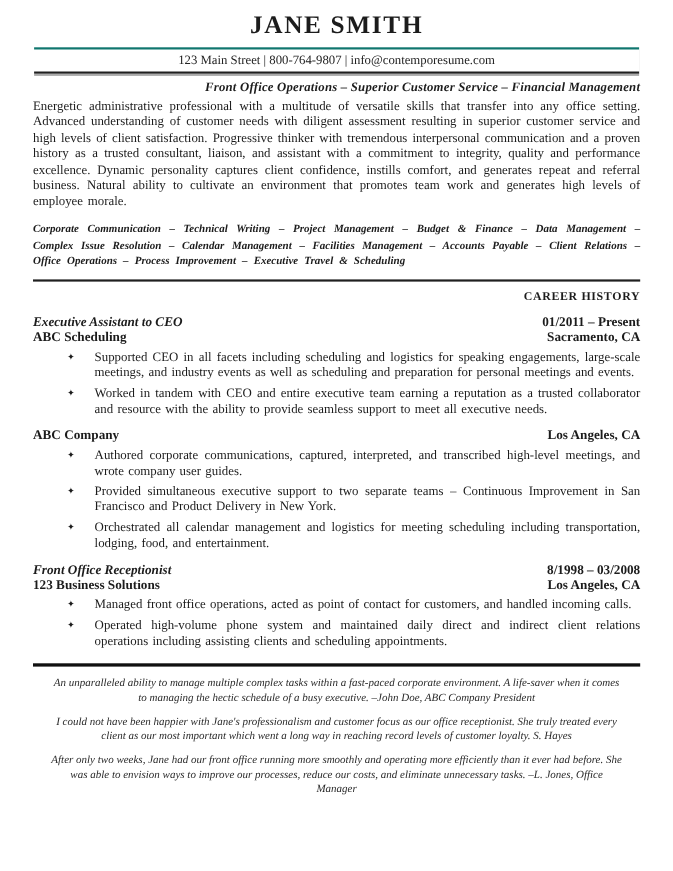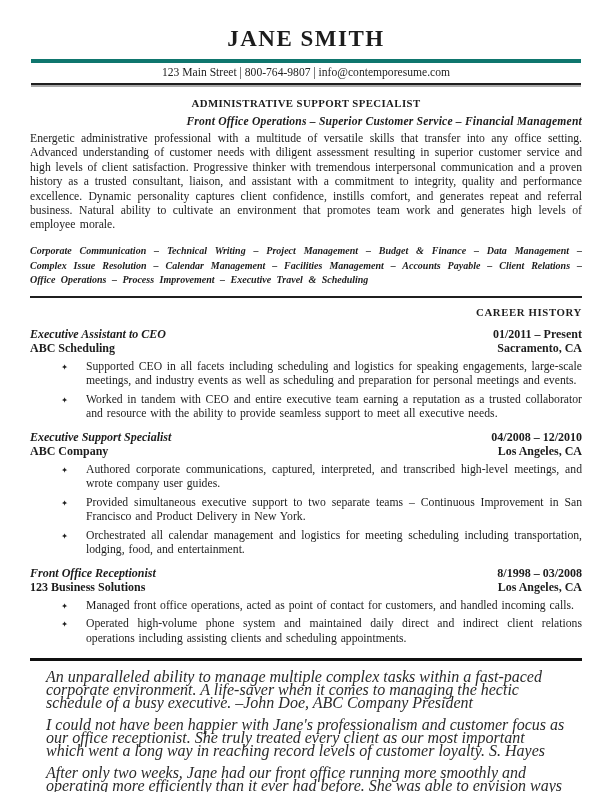--- a/index.html
+++ b/index.html
@@ -5,34 +5,34 @@
   html, body { margin: 0; padding: 0; background: #e8e8e8; }
   .page {
     position: relative;
     width: 612px;
     height: 792px;
     margin: 0 auto;
     background: #ffffff;
     color: #1c1c1c;
     font-family: "Liberation Serif", "DejaVu Serif", serif;
     box-sizing: border-box;
-    padding: 24px 30px 0 30px;
+    padding: 8px 30px 0 30px;
     overflow: hidden;
   }
   .name {
     margin: 2px 0 7px 0;
     text-align: center;
     font-size: 23px;
     font-weight: 600;
     letter-spacing: 1.5px;
     line-height: 26px;
   }
   .contact-band {
     margin: 0 1px;
-    border-top: 4px solid #0f766e;
+    border-top: 2px solid #0f766e;
     border-bottom: 2px solid #1f1f1f;
     box-shadow: 0 2px 0 #a9a9a9;
     padding: 3px 0 4px 0;
     text-align: center;
     font-size: 11.6px;
     color: #222;
   }
   .res-title {
     margin-top: 12px;
     text-align: center;
@@ -108,38 +108,37 @@
     word-spacing: 1px;
   }
   .rule-thick {
     margin-top: 12px;
     border: none;
     border-top: 3.5px solid #101010;
   }
   .testimonial {
     margin: 9px 16px 0 16px;
     font-style: italic;
-    font-size: 16px;
+    font-size: 10px;
     line-height: 13px;
-    text-align: left;
+    text-align: center;
     color: #2a2a2a;
   }
 </style>
 </head>
 <body>
 
 <div class="page">
 
   <div class="name">JANE SMITH</div>
 
   <div class="contact-band">
     <span>123 Main Street | 800-764-9807 | info@contemporesume.com</span>
   </div>
 
-  <div class="res-title">ADMINISTRATIVE SUPPORT SPECIALIST</div>
   <div class="res-tagline">Front Office Operations – Superior Customer Service – Financial Management</div>
 
   <div class="summary">Energetic administrative professional with a multitude of versatile skills that transfer into any office setting.  Advanced understanding of customer needs with diligent assessment resulting in superior customer service and high levels of client satisfaction.  Progressive thinker with tremendous interpersonal communication and a proven history as a trusted consultant, liaison, and assistant with a commitment to integrity, quality and performance excellence.  Dynamic personality captures client confidence, instills comfort, and generates repeat and referral business.  Natural ability to cultivate an environment that promotes team work and generates high levels of employee morale.</div>
 
   <div class="skills">Corporate Communication – Technical Writing – Project Management – Budget &amp; Finance – Data Management – Complex Issue Resolution – Calendar Management – Facilities Management – Accounts Payable – Client Relations – Office Operations – Process Improvement – Executive Travel &amp; Scheduling</div>
 
   <hr class="rule-thin">
   <div class="section-heading">CAREER HISTORY</div>
 
   <div class="job">
@@ -157,24 +156,20 @@
         <span class="bullet-text">Supported CEO in all facets including scheduling and logistics for speaking engagements, large-scale meetings, and industry events as well as scheduling and preparation for personal meetings and events.</span>
       </div>
       <div class="bullet">
         <span class="bullet-glyph">✦</span>
         <span class="bullet-text">Worked in tandem with CEO and entire executive team earning a reputation as a trusted collaborator and resource with the ability to provide seamless support to meet all executive needs.</span>
       </div>
     </div>
   </div>
 
   <div class="job">
-    <div class="job-row">
-      <span class="job-title">Executive Support Specialist</span>
-      <span class="job-dates">04/2008 – 12/2010</span>
-    </div>
     <div class="job-row">
       <span class="job-company">ABC Company</span>
       <span class="job-location">Los Angeles, CA</span>
     </div>
     <div class="bullets">
       <div class="bullet">
         <span class="bullet-glyph">✦</span>
         <span class="bullet-text">Authored corporate communications, captured, interpreted, and transcribed high-level meetings, and wrote company user guides.</span>
       </div>
       <div class="bullet">

